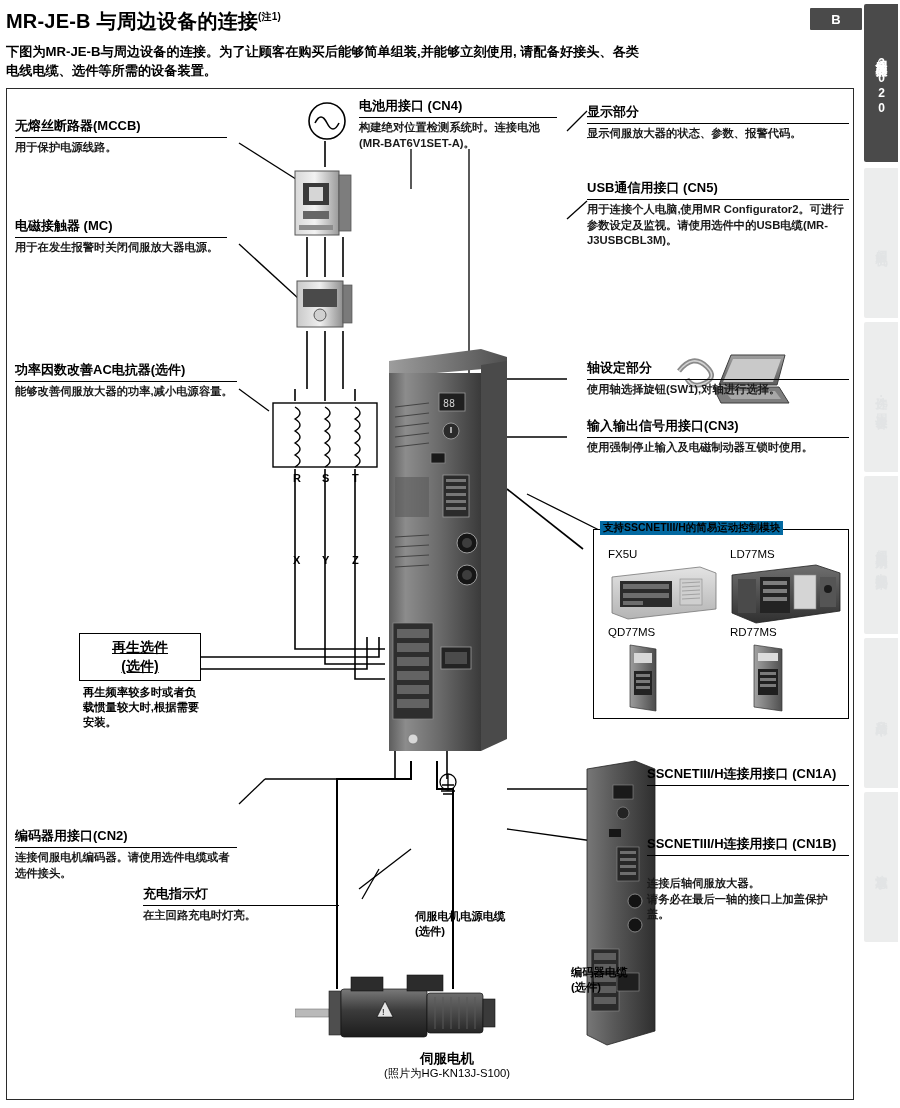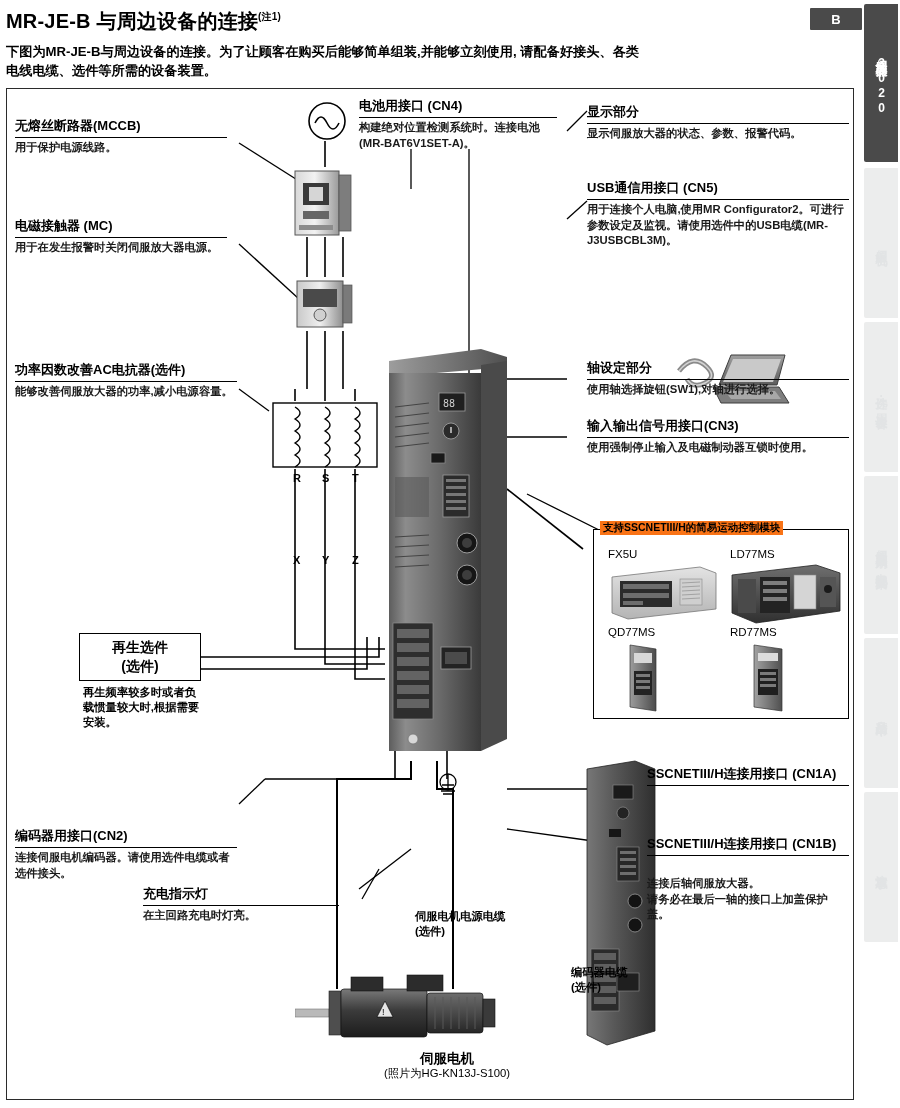--- a/index.html
+++ b/index.html
@@ -70,21 +70,21 @@
     border: 1.6px solid #000; background: #fff;
     display: flex; flex-direction: column; align-items: center; justify-content: center;
     font-size: 14px; font-weight: bold; line-height: 19px; text-align: center;
   }
 
   
   .module-panel {
     position: absolute; border: 1.4px solid #000; background: #fff;
   }
   .module-panel .mp-title {
-    position: absolute; left: 6px; top: -9px; background: #f97316; padding: 0 3px;
+    position: absolute; left: 6px; top: -9px; background: #0369a1; padding: 0 3px;
     font-size: 10.5px; font-weight: bold; white-space: nowrap;
   }
   .mp-item { position: absolute; }
   .mp-item .cap { font-size: 11.5px; margin-bottom: 3px; }
 
   
   .photo { position: absolute; }
 
   svg.wires { position: absolute; left:0; top:0; width: 848px; height: 1012px; pointer-events: none; }
 
@@ -495,21 +495,21 @@
     <div class="callout" style="left:8px; top:28px; width:212px;">
       <div class="hd wide">无熔丝断路器(MCCB)</div>
       <div class="bd">用于保护电源线路。</div>
     </div>
 
     <div class="callout" style="left:8px; top:272px; width:222px;">
       <div class="hd wide">功率因数改善AC电抗器(选件)</div>
       <div class="bd">能够改善伺服放大器的功率,减小电源容量。</div>
     </div>
 
-    <div class="box-callout" style="left:72px; top:544px; width:122px; height:48px;">
+    <div class="box-callout" style="left:72px; top:544px; width:122px; height:48px;text-decoration:underline;">
       <span>再生选件</span>
       <span>(选件)</span>
     </div>
     <div class="cap-small" style="left:76px; top:596px; width:118px;">再生频率较多时或者负载惯量较大时,根据需要安装。</div>
 
     <div class="callout" style="left:8px; top:700px; width:222px;margin-top:38px;">
       <div class="hd wide">编码器用接口(CN2)</div>
       <div class="bd">连接伺服电机编码器。请使用选件电缆或者选件接头。</div>
     </div>
 

